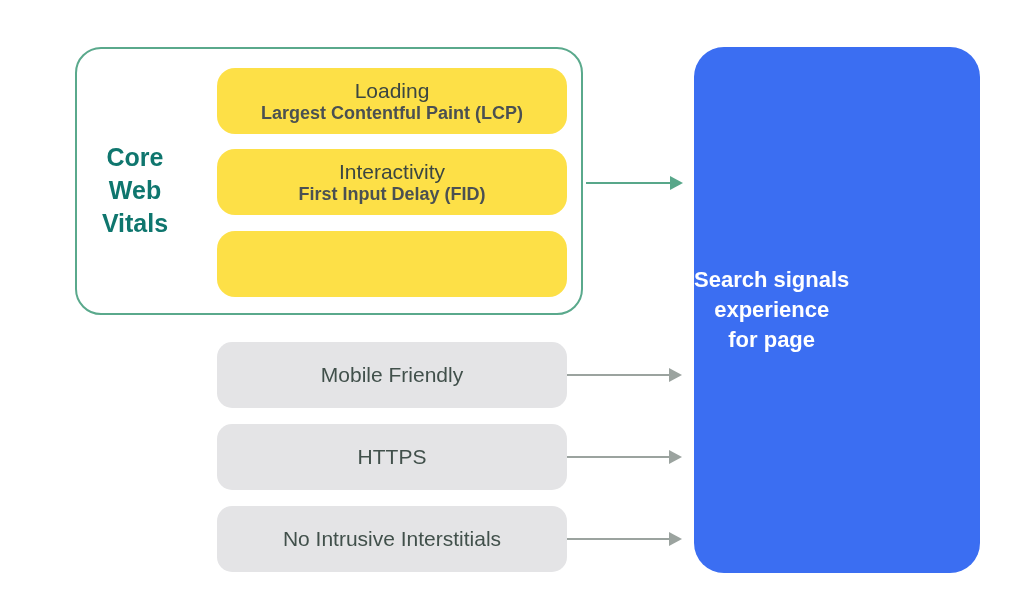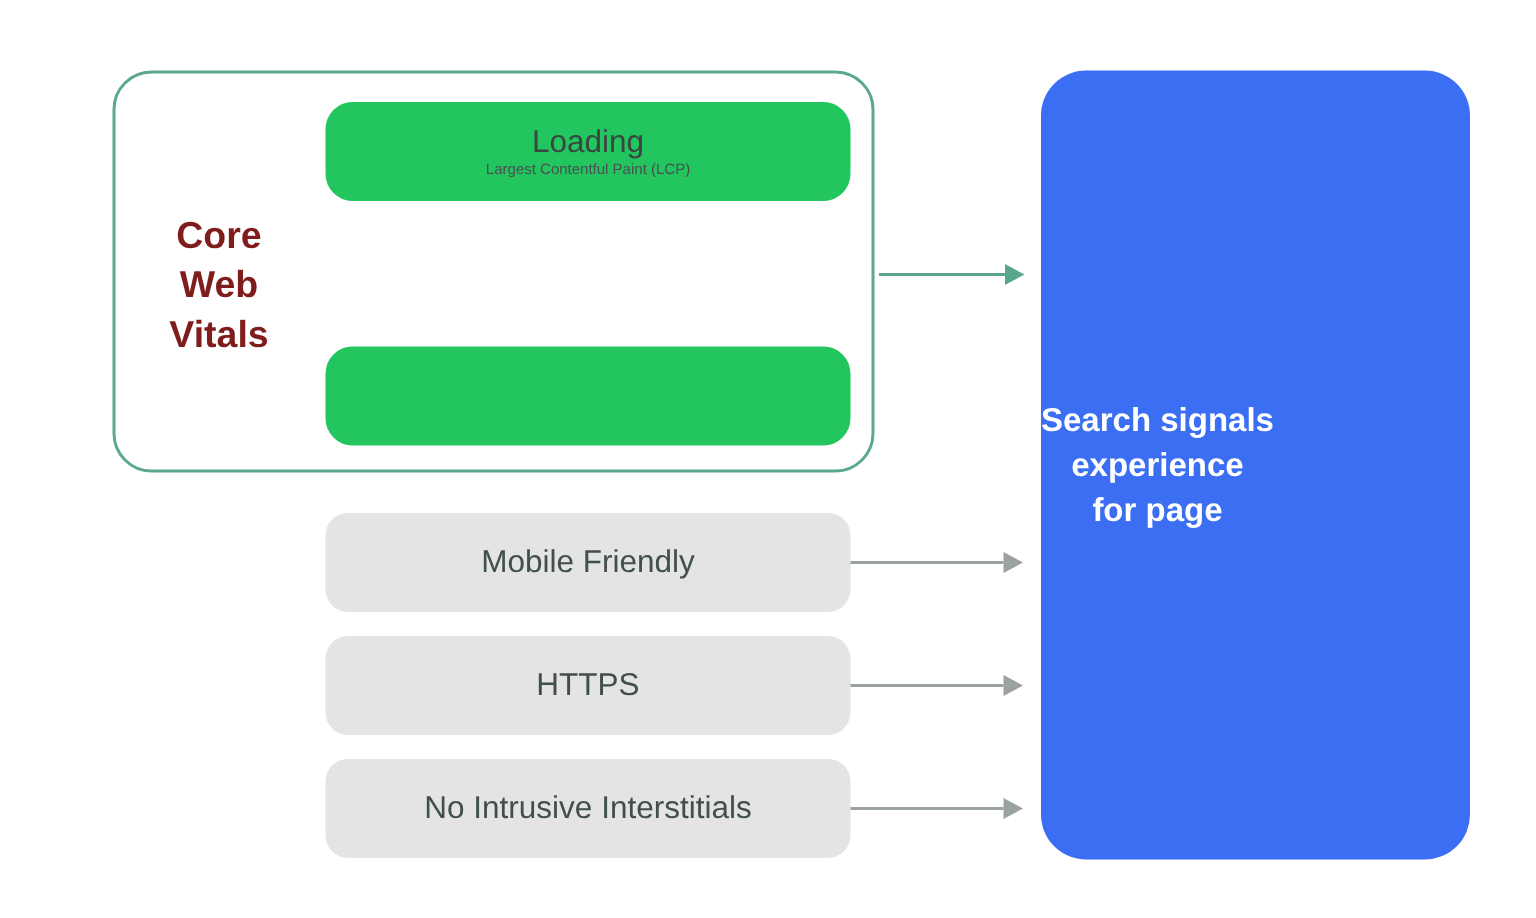--- a/index.html
+++ b/index.html
@@ -23,53 +23,53 @@
     top: 47px;
     width: 508px;
     height: 268px;
     border: 2px solid #5aa98c;
     border-radius: 26px;
     background: #ffffff;
     box-sizing: border-box;
   }
   .cwv-label {
     position: absolute;
-    left: 96px;
+    left: 85px;
     top: 141px;
     width: 100px;
     text-align: center;
     font-size: 25px;
     line-height: 33px;
     font-weight: 700;
-    color: #7f1d1d;
+    color: #0f766e;
   }
 
   
   .vital-card {
     position: absolute;
     left: 217px;
     width: 350px;
     height: 66px;
-    background: #22c55e;
+    background: #fde047;
     border-radius: 18px;
     display: flex;
     flex-direction: column;
     align-items: center;
     justify-content: center;
     gap: 2px;
   }
   .vital-card .vital-title {
     font-size: 21px;
     font-weight: 500;
     color: #3b4642;
     line-height: 1.1;
   }
   .vital-card .vital-subtitle {
-    font-size: 10px;
-    font-weight: 400;
+    font-size: 18px;
+    font-weight: 700;
     color: #4a5052;
     line-height: 1.1;
   }
   .vital-0 { top: 68px; }
   .vital-1 { top: 149px; }
   .vital-2 { top: 231px; }
 
   
   .signal-card {
     position: absolute;
@@ -145,20 +145,24 @@
 
   <div class="cwv-container"></div>
 
   <div class="cwv-label">Core Web Vitals</div>
 
   <div class="vital-card vital-0">
     <div class="vital-title">Loading</div>
     <div class="vital-subtitle">Largest Contentful Paint (LCP)</div>
   </div>
 
+  <div class="vital-card vital-1">
+    <div class="vital-title">Interactivity</div>
+    <div class="vital-subtitle">First Input Delay (FID)</div>
+  </div>
 
   <div class="vital-card vital-2">
   </div>
 
   <div class="signal-card signal-0">Mobile Friendly</div>
 
   <div class="signal-card signal-1">HTTPS</div>
 
   <div class="signal-card signal-2">No Intrusive Interstitials</div>
 

